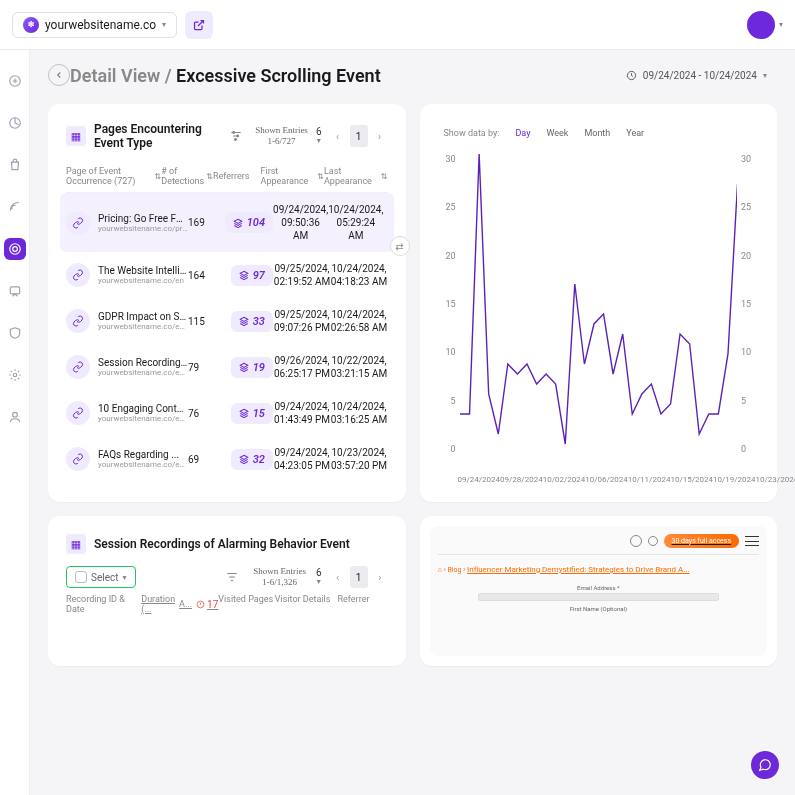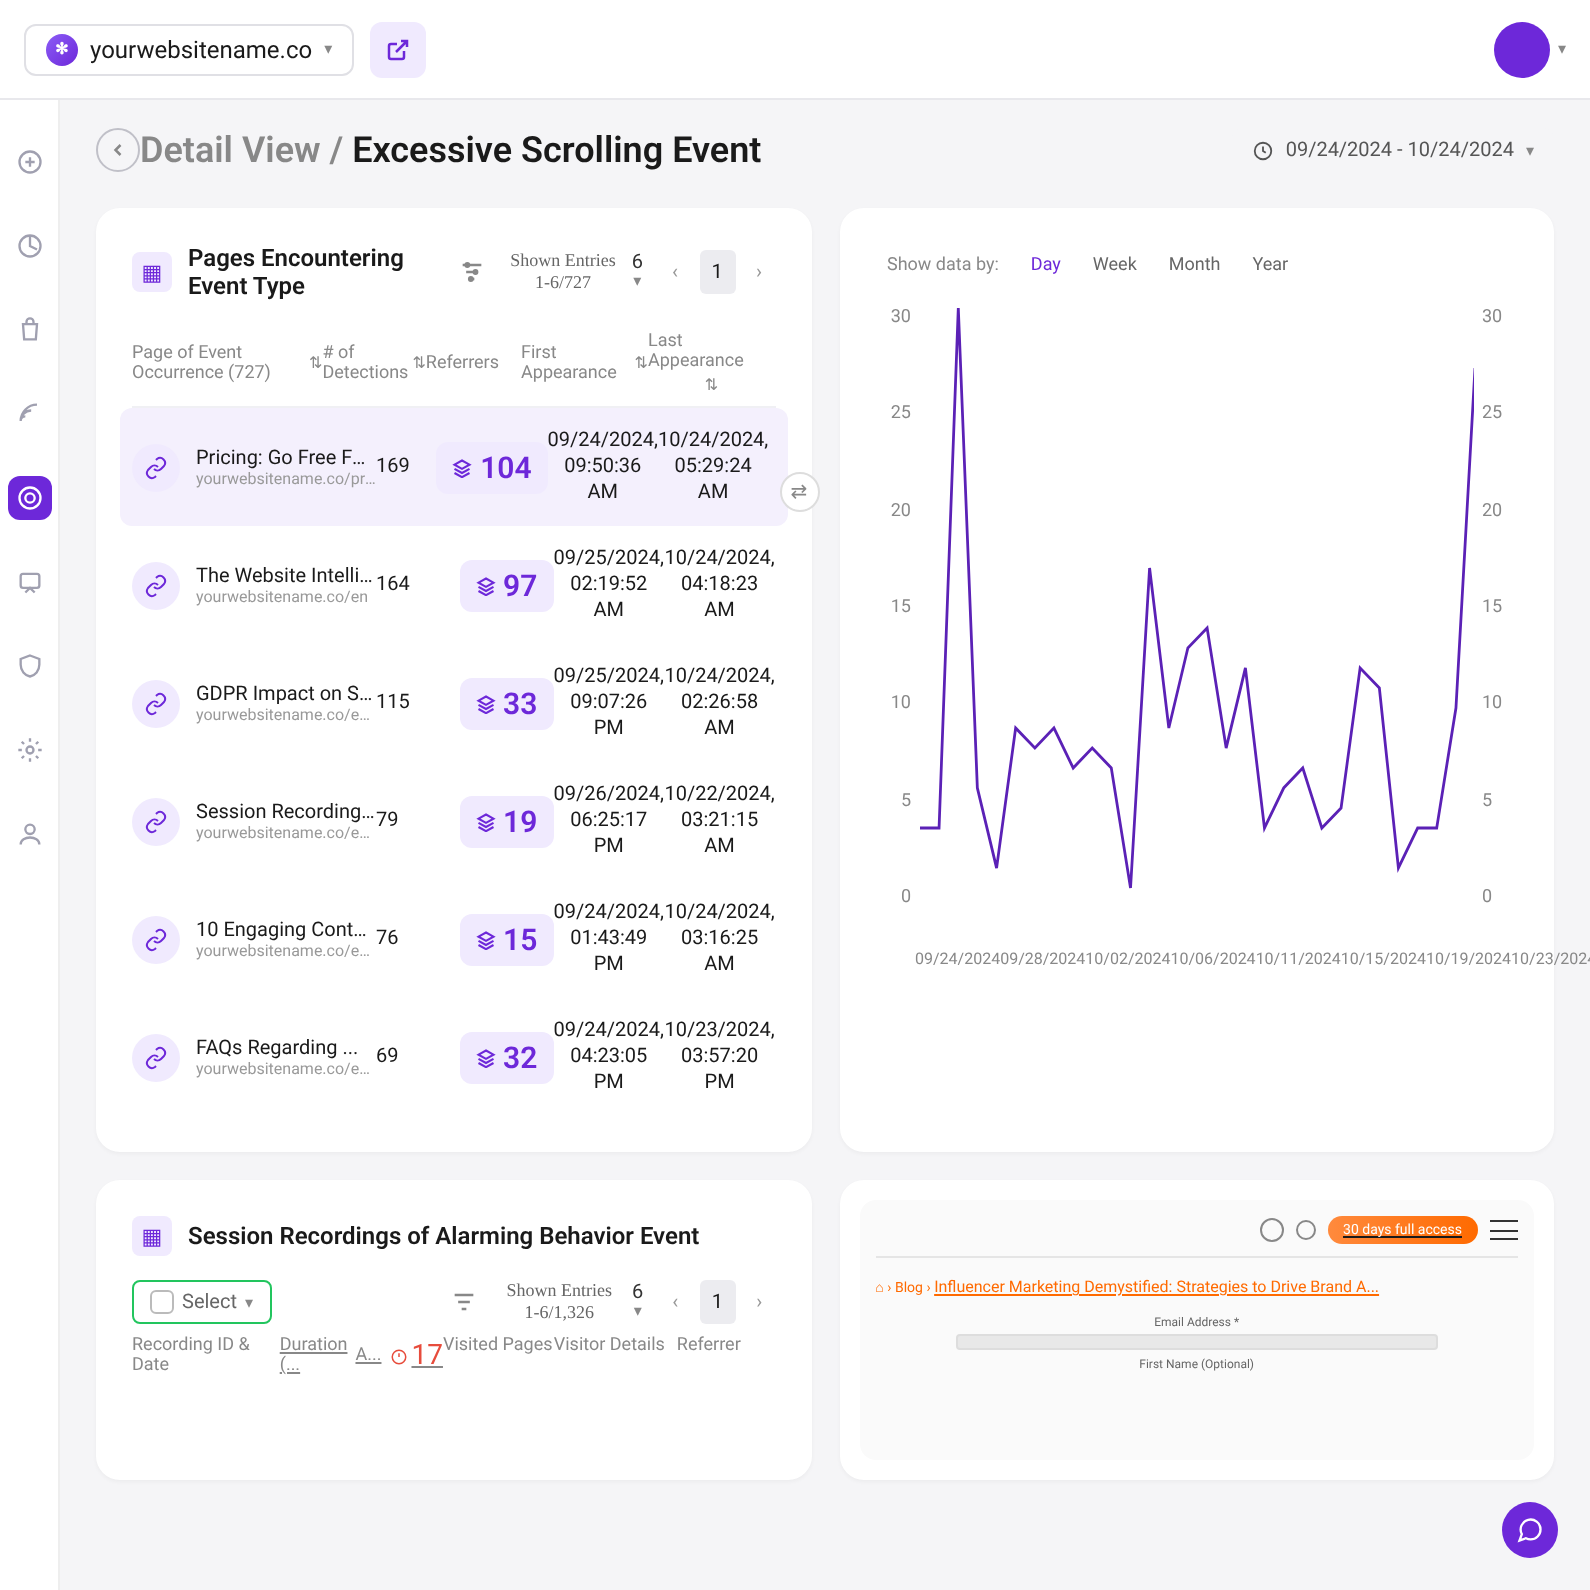--- a/index.html
+++ b/index.html
@@ -49,21 +49,21 @@
 .tbl { width:100%; }
 .thead { display:grid; grid-template-columns: 1.8fr 0.9fr 0.9fr 1.2fr 1.2fr; font-size:9px; color:#888; padding: 6px 0; border-bottom:1px solid #f0f0f4; }
 .thead > div { display:flex; align-items:center; gap:2px; }
 .row { display:grid; grid-template-columns: 1.8fr 0.9fr 0.9fr 1.2fr 1.2fr; align-items:center; padding: 10px 0; font-size:10px; }
 .row.sel { background:#f4f0fd; border-radius:6px; margin:0 -6px; padding-left:6px; padding-right:6px; }
 .page-cell { display:flex; align-items:center; gap:8px; }
 .link-badge { width:24px;height:24px;border-radius:50%;background:#f0eafe;color:#6d28d9;display:flex;align-items:center;justify-content:center;flex-shrink:0; }
 .page-text { overflow:hidden; }
 .page-name { font-size:10px; white-space:nowrap; overflow:hidden; text-overflow:ellipsis; max-width:90px; }
 .page-url { font-size:8px; color:#999; white-space:nowrap; overflow:hidden; text-overflow:ellipsis; max-width:90px; }
-.ref-badge { display:inline-flex;align-items:center;gap:4px;background:#f0eafe;color:#6d28d9;padding:4px 8px;border-radius:6px;font-weight:600;font-size:15px; }
+.ref-badge { display:inline-flex;align-items:center;gap:4px;background:#f0eafe;color:#6d28d9;padding:4px 8px;border-radius:6px;font-weight:600;font-size:11px;font-style:italic; }
 .date-cell { font-size:10px; text-align:center; line-height:1.3; }
 
 
 .chart-head { display:flex; align-items:center; gap:8px; margin-bottom:10px; }
 .chart-select { background:#f7f7fa; border:none; padding:8px 26px 8px 10px; border-radius:6px; font-size:10px; color:#333; appearance:none; background-image: linear-gradient(45deg, transparent 50%, #555 50%), linear-gradient(135deg, #555 50%, transparent 50%); background-position: calc(100% - 13px) 12px, calc(100% - 9px) 12px; background-size: 4px 4px, 4px 4px; background-repeat:no-repeat; cursor:pointer; }
 .show-by { font-size:9px; color:#888; margin-left:6px; }
 .range-tabs { display:flex; gap:0; font-size:9px; }
 .range-tab { padding:6px 8px; cursor:pointer; color:#666; border-radius:12px; }
 .range-tab.active { color:#6d28d9; }
 
@@ -76,21 +76,21 @@
 .plot svg { width:100%; height:100%; }
 .plot path { stroke:#5b21b6; stroke-width:1.5; fill:none; }
 .swap-btn { position:absolute; left:-30px; top:132px; width:20px;height:20px;border:1px solid #ddd;border-radius:50%;display:flex;align-items:center;justify-content:center;color:#888;font-size:10px;cursor:pointer; background:#fff; }
 
 
 .sess-head { display:flex; align-items:center; gap:8px; margin-bottom:10px; }
 .select-chk { display:flex;align-items:center;gap:4px;font-size:10px;color:#666;padding:4px 8px;border:1px solid #22c55e;border-radius:4px;cursor:pointer; }
 .chk { width:12px;height:12px;border:1.5px solid #bbb;border-radius:3px; }
 .sess-thead { display:grid; grid-template-columns: 1.2fr 1.1fr 0.9fr 1fr 0.8fr; font-size:9px; color:#888; padding: 6px 0; }
 .dur-cell { display:flex;align-items:center;gap:4px;text-decoration:underline; }
-.badge-count { color:#e74c3c; font-size:14px; display:inline-flex;align-items:center;gap:2px; }
+.badge-count { color:#e74c3c; font-size:10px; display:inline-flex;align-items:center;gap:2px; }
 
 
 .preview { background:#fafafa; border-radius:8px; height:130px; position:relative; overflow:hidden; padding:8px; }
 .prev-top { display:flex; justify-content:flex-end; align-items:center; gap:6px;text-decoration:underline; }
 .prev-pill { background:linear-gradient(90deg,#ff8a3d,#ff6a00); color:#fff; font-size:7px; padding:3px 8px; border-radius:10px; }
 .prev-ham { width:14px;height:10px; border-top:1.5px solid #333;border-bottom:1.5px solid #333; position:relative; }
 .prev-ham::after{content:"";position:absolute;left:0;right:0;top:4px;border-top:1.5px solid #333;}
 .prev-globe { width:12px;height:12px;border:1px solid #888;border-radius:50%; }
 .prev-dot { width:10px;height:10px;border:1px solid #888;border-radius:50%; }
 .prev-crumb { margin-top:10px; font-size:7px; color:#ff6a00; }
@@ -237,21 +237,21 @@
                 <span># of Detections</span>
                 <span class="chev">⇅</span>
               </div>
             <div>
                 <span>Referrers</span>
               </div>
             <div style="justify-content:center;">
                 <span>First Appearance</span>
                 <span class="chev">⇅</span>
               </div>
-            <div style="justify-content:center;flex-direction:column;">
+            <div style="justify-content:center;">
                 <span>Last Appearance</span>
                 <span class="chev">⇅</span>
               </div>
           </div>
           <div id="rows-container">
               <div class="row sel">
     <div class="page-cell">
       <div class="link-badge">
         <svg width="12" height="12" viewBox="0 0 24 24" fill="none" stroke="currentColor" stroke-width="2">
                       <path d="M10 13a5 5 0 007 0l3-3a5 5 0 00-7-7l-1 1M14 11a5 5 0 00-7 0l-3 3a5 5 0 007 7l1-1"></path>

